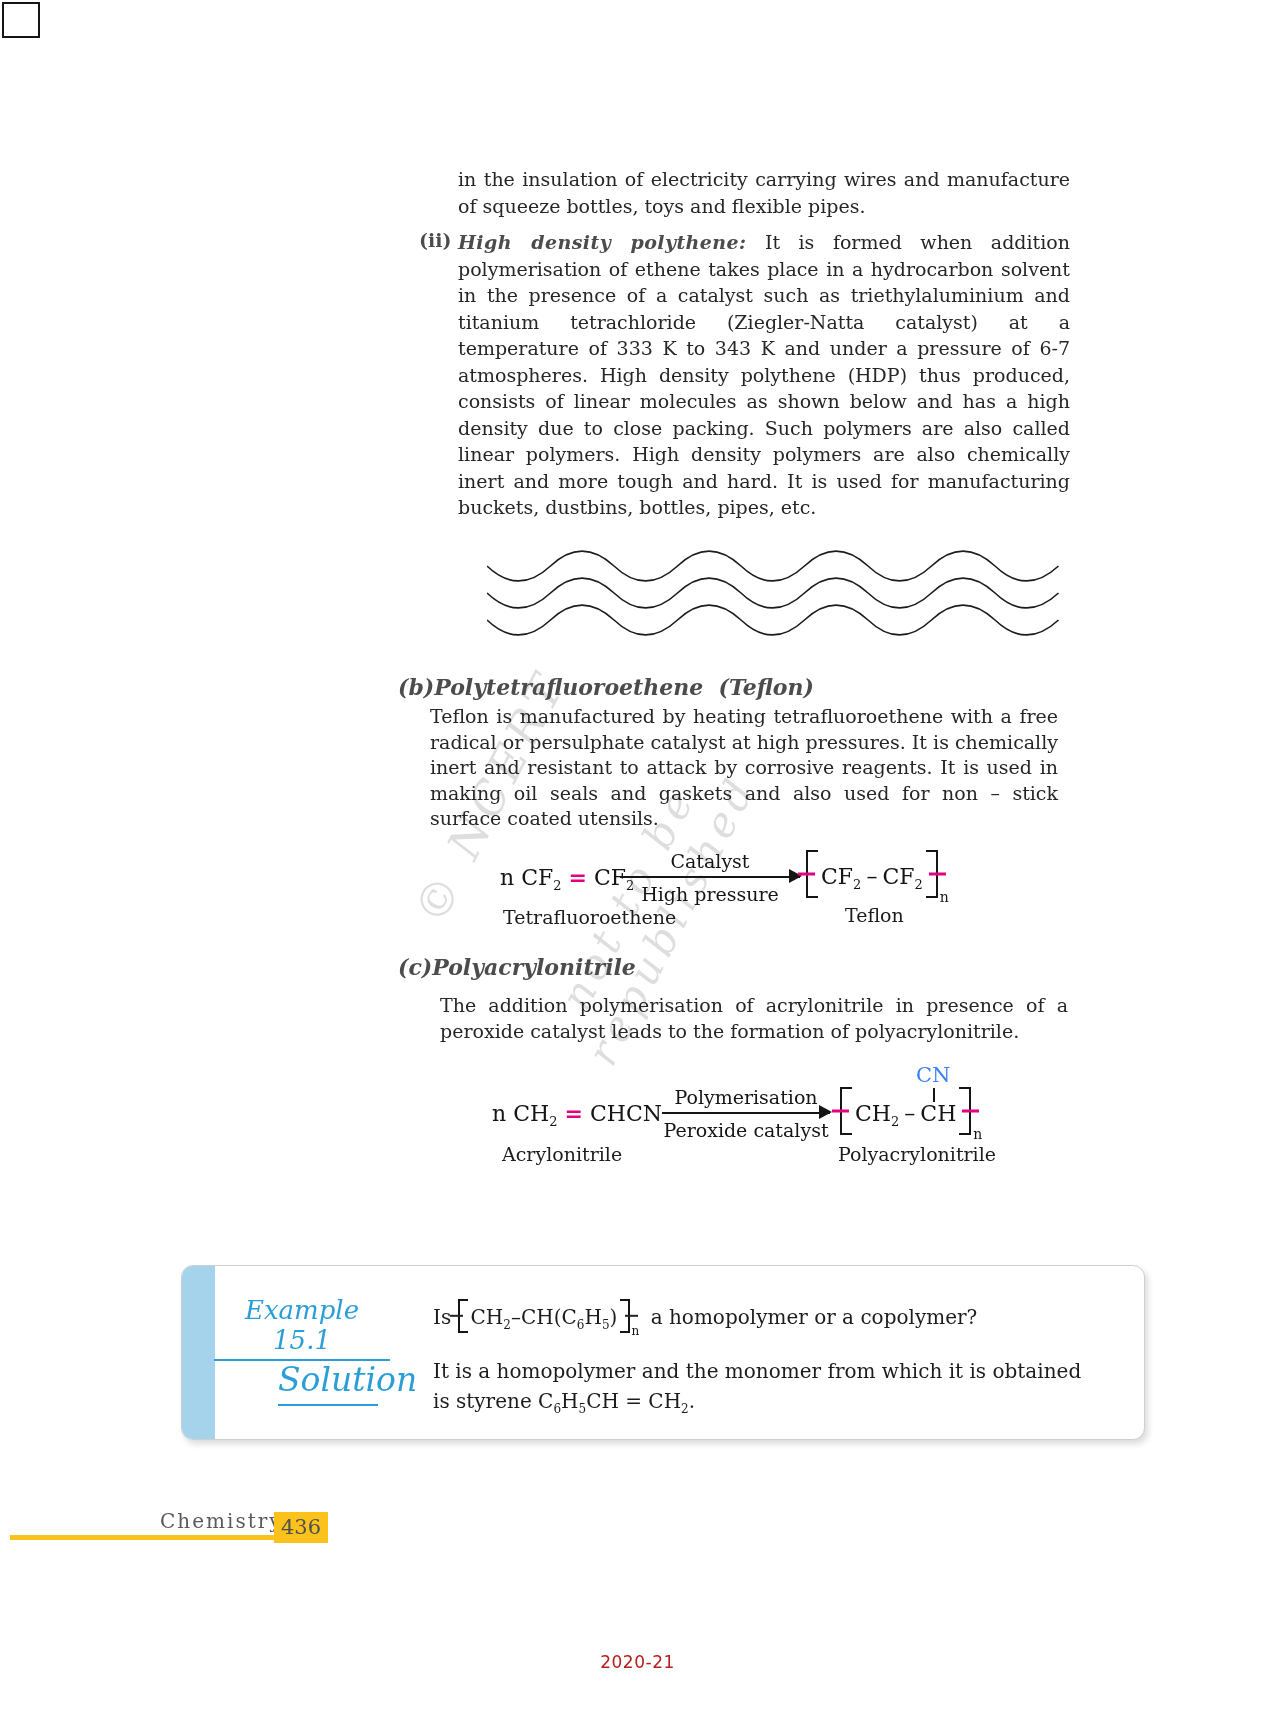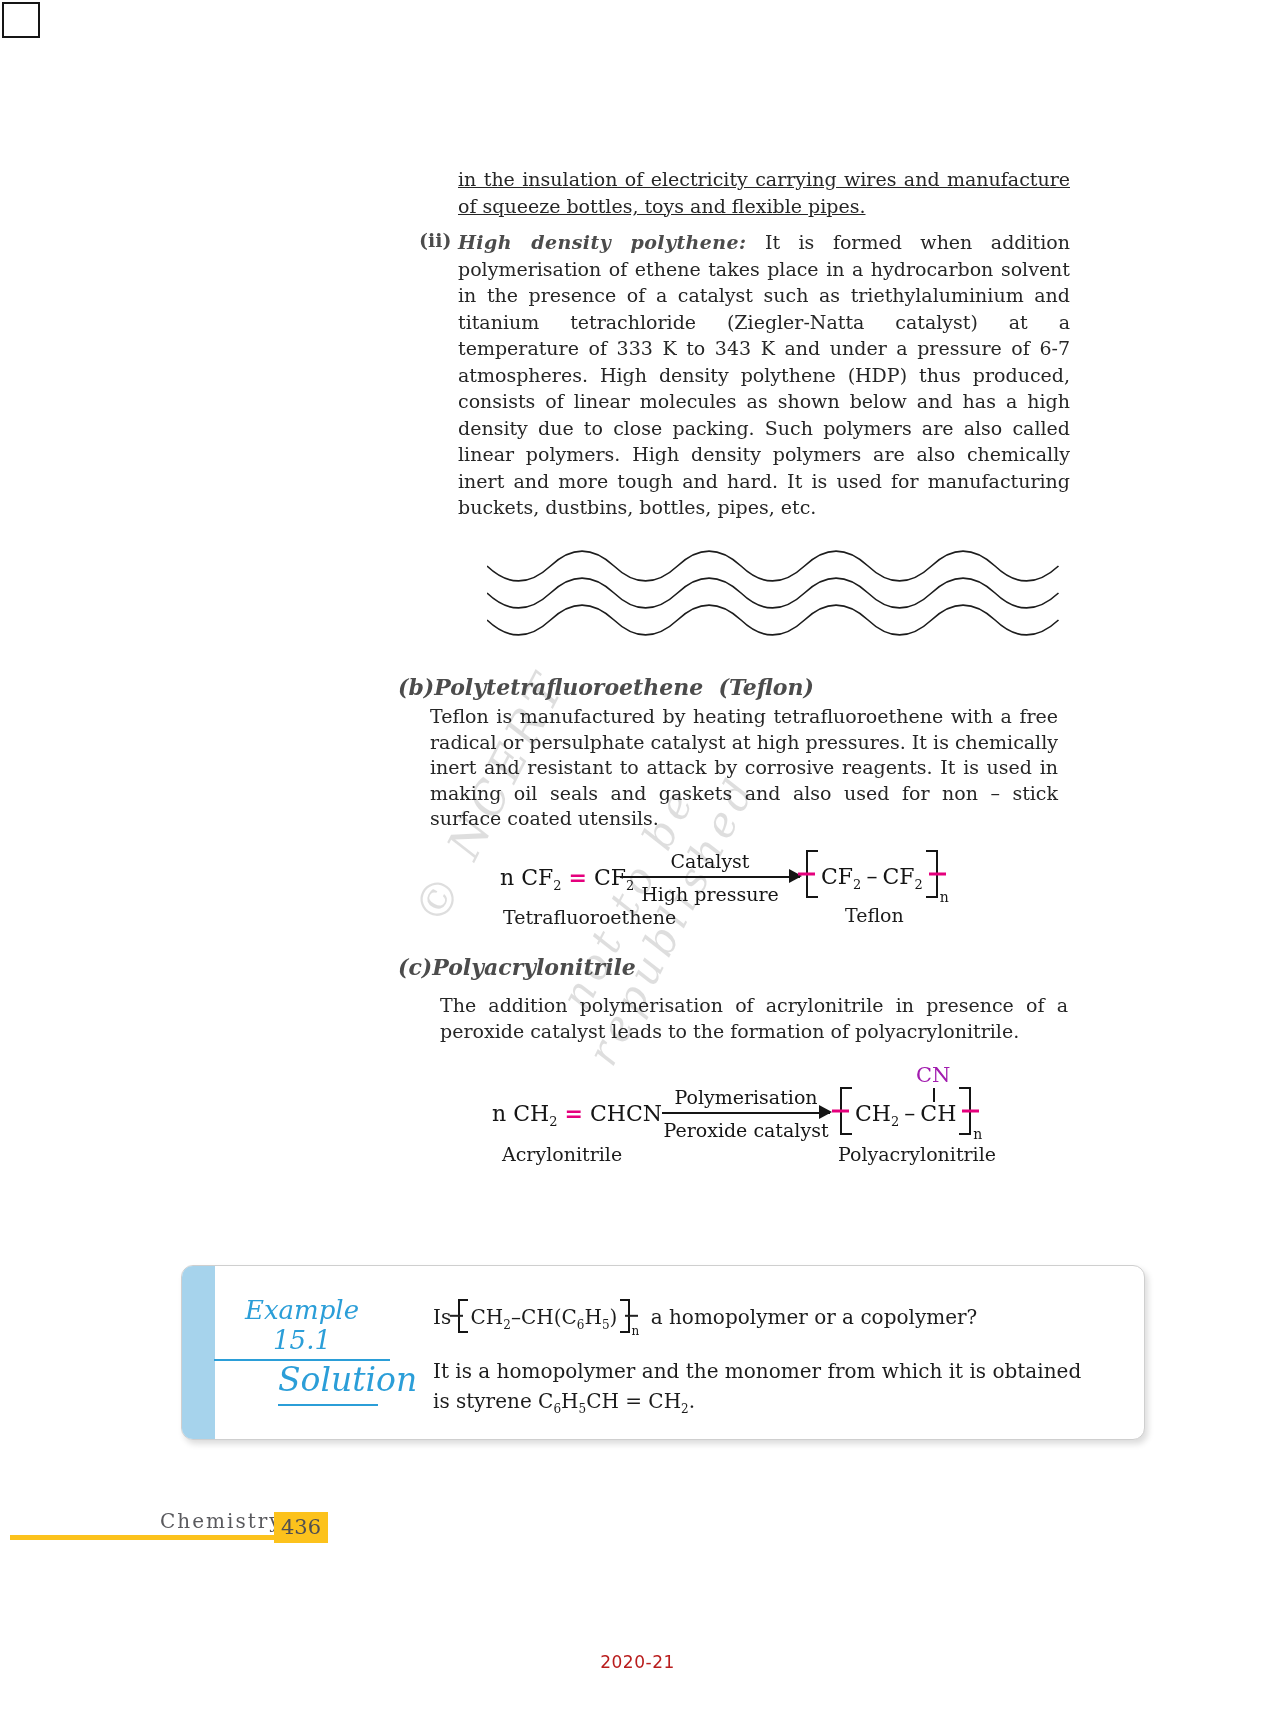--- a/index.html
+++ b/index.html
@@ -39,21 +39,21 @@
   .bkt{display:inline-block;width:10px;height:44px;position:relative;vertical-align:middle;margin-top:-8px;}
   .bkt.open{border-left:2.4px solid #151515;border-top:2.4px solid #151515;border-bottom:2.4px solid #151515;margin-right:3px;}
   .bkt.close{border-right:2.4px solid #151515;border-top:2.4px solid #151515;border-bottom:2.4px solid #151515;margin-left:3px;margin-right:14px;}
   .tick{position:absolute;top:50%;transform:translateY(-50%);width:17px;height:3px;background:#e5007d;}
   .open .tick{left:-10px;} .close .tick{right:-10px;}
   .bn{position:absolute;right:-13px;bottom:-9px;font-size:14px;color:#151515;}
   .bkt.sm{height:30px;width:8px;margin-top:-5px;}
   .sm .tick{width:13px;height:2.4px;background:#222;}
   .sm .bn{font-size:12px;right:-11px;bottom:-7px;}
 
-  .cn{font-size:21px;color:#a21caf;z-index:1;}
+  .cn{font-size:21px;color:#3b82f6;z-index:1;}
   .bond{width:1.6px;background:#151515;z-index:1;}
 
   
   .exbox{left:181px;top:1265px;width:962px;height:173px;background:#fff;border:1px solid #cfcfcf;
          border-radius:12px;box-shadow:3px 4px 6px rgba(0,0,0,0.14);}
   .exbar{position:absolute;left:0;top:0;width:33px;height:100%;background:#a6d3ec;border-radius:11px 0 0 11px;}
   .bluelabel{color:#2b9ed8;font-style:italic;text-align:center;border-bottom:2px solid #2b9ed8;z-index:1;}
   .exlabel{left:214px;top:1295px;width:176px;font-size:26px;padding-bottom:4px;}
   .sollabel{left:278px;top:1360px;width:100px;font-size:33px;padding-bottom:5px;}
   .q{left:433px;top:1304px;width:690px;font-size:20px;color:#1c1c1c;white-space:nowrap;z-index:1;}
@@ -74,21 +74,21 @@
 </head>
 <body>
 
 <div class="page">
 
   <div class="abs crop"></div>
 
   <div class="wm wm1">© NCERT</div>
   <div class="wm wm2">not to be republished</div>
 
-  <p class="abs body just" style="left:458px;top:166px;width:612px;text-decoration:underline;">in the insulation of electricity carrying wires and manufacture of squeeze bottles, toys and flexible pipes.</p>
+  <p class="abs body just" style="left:458px;top:166px;width:612px;">in the insulation of electricity carrying wires and manufacture of squeeze bottles, toys and flexible pipes.</p>
 
   <div class="abs" style="left:458px;top:229px;width:612px;">
     <span class="marker">(ii)</span>
     <p class="body just"><b class="lead">High density polythene:</b><span> It is formed when addition polymerisation of ethene takes place in a hydrocarbon solvent in the presence of a catalyst such as triethylaluminium and titanium tetrachloride (Ziegler-Natta catalyst) at a temperature of 333 K to 343 K and under a pressure of 6-7 atmospheres. High density polythene (HDP) thus produced, consists of linear molecules as shown below and has a high density due to close packing. Such polymers are also called linear polymers. High density polymers are also chemically inert and more tough and hard. It is used for manufacturing buckets, dustbins, bottles, pipes, etc.</span></p>
   </div>
 
   <svg class="abs waves" style="left:487px;top:548px;" width="573" height="92" viewBox="0 0 573 92">
     <path d="M0 18 c21 20 42 20 63.5 0 c21 -20 42 -20 63.5 0 c21 20 42 20 63.5 0 c21 -20 42 -20 63.5 0 c21 20 42 20 63.5 0 c21 -20 42 -20 63.5 0 c21 20 42 20 63.5 0 c21 -20 42 -20 63.5 0 c21 20 42 20 63.5 0" fill="none" stroke="#1c1c1c" stroke-width="1.6"></path>
     <path d="M0 45 c21 20 42 20 63.5 0 c21 -20 42 -20 63.5 0 c21 20 42 20 63.5 0 c21 -20 42 -20 63.5 0 c21 20 42 20 63.5 0 c21 -20 42 -20 63.5 0 c21 20 42 20 63.5 0 c21 -20 42 -20 63.5 0 c21 20 42 20 63.5 0" fill="none" stroke="#1c1c1c" stroke-width="1.6"></path>
     <path d="M0 72 c21 20 42 20 63.5 0 c21 -20 42 -20 63.5 0 c21 20 42 20 63.5 0 c21 -20 42 -20 63.5 0 c21 20 42 20 63.5 0 c21 -20 42 -20 63.5 0 c21 20 42 20 63.5 0 c21 -20 42 -20 63.5 0 c21 20 42 20 63.5 0" fill="none" stroke="#1c1c1c" stroke-width="1.6"></path>

